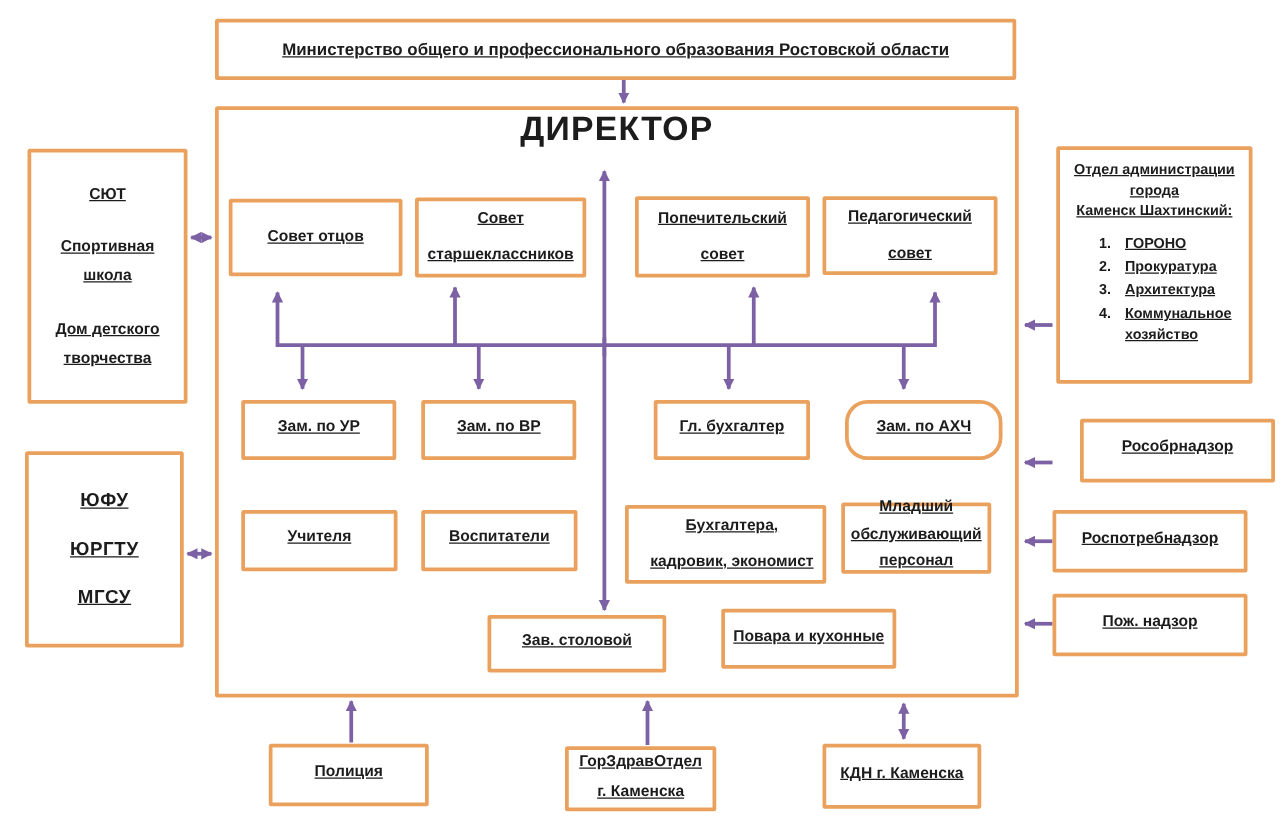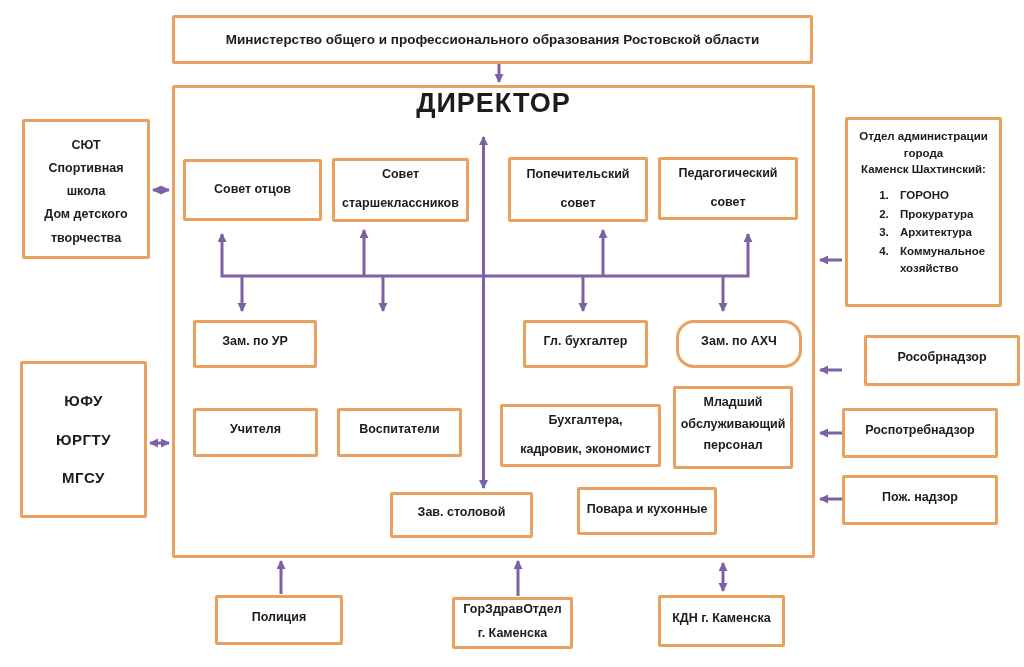--- a/index.html
+++ b/index.html
@@ -25,20 +25,21 @@
     background:#fff;
     display:flex;
     flex-direction:column;
     align-items:center;
     justify-content:center;
     text-align:center;
     font-weight:700;
     font-size:12.5px;
     line-height:2.1;
     padding:2px 8px 8px 8px;
+    text-decoration:underline;
   }
   .ministry{
     left:172px;top:15px;width:641px;height:49px;
     font-size:13.5px;line-height:1.3;padding:4px 10px;
   }
   .main-box{
     position:absolute;
     left:172px;top:85px;width:643px;height:473px;
     border:3px solid var(--box-border);
     border-radius:2px;
@@ -120,48 +121,51 @@
   <div class="node two-line" style="left:508px;top:157px;width:140px;height:65px;">
     <span>Попечительский совет</span>
   </div>
   <div class="node two-line" style="left:658px;top:157px;width:140px;height:63px;">
     <span>Педагогический совет</span>
   </div>
 
   <div class="node" style="left:193px;top:320px;width:124px;height:48px;">
     <span>Зам. по УР</span>
   </div>
+  <div class="node" style="left:337px;top:320px;width:124px;height:48px;">
+    <span>Зам. по ВР</span>
+  </div>
   <div class="node" style="left:523px;top:320px;width:125px;height:48px;">
     <span>Гл. бухгалтер</span>
   </div>
   <div class="node" style="left:676px;top:320px;width:126px;height:48px;border-radius:18px;">
     <span>Зам. по АХЧ</span>
   </div>
 
   <div class="node" style="left:193px;top:408px;width:125px;height:49px;">
     <span>Учителя</span>
   </div>
   <div class="node" style="left:337px;top:408px;width:125px;height:49px;">
     <span>Воспитатели</span>
   </div>
   <div class="node two-line" style="left:500px;top:404px;width:161px;height:63px;padding-left:16px;">
     <span>Бухгалтера, кадровик, экономист</span>
   </div>
-  <div class="node" style="left:673px;top:386px;width:120px;height:83px;line-height:1.75;justify-content:center;">
+  <div class="node" style="left:673px;top:402px;width:120px;height:57px;line-height:1.75;justify-content:center;">
     <span>Младший обслуживающий персонал</span>
   </div>
 
   <div class="node two-line" style="left:577px;top:487px;width:140px;height:48px;line-height:1.9;">
     <span>Повара и кухонные</span>
   </div>
   <div class="node" style="left:390px;top:492px;width:143px;height:46px;">
     <span>Зав. столовой</span>
   </div>
 
-  <div class="node side-box" style="left:22px;top:119px;width:128px;height:140px;padding:12px 6px;">
+  <div class="node side-box" style="left:22px;top:119px;width:128px;height:204px;padding:12px 6px;">
     <div>СЮТ</div>
     <div>Спортивная школа</div>
     <div>Дом детского творчества</div>
   </div>
   <div class="node side-box univ" style="left:20px;top:361px;width:127px;height:157px;padding:18px 6px;">
     <div>ЮФУ</div>
     <div>ЮРГТУ</div>
     <div>МГСУ</div>
   </div>
 

